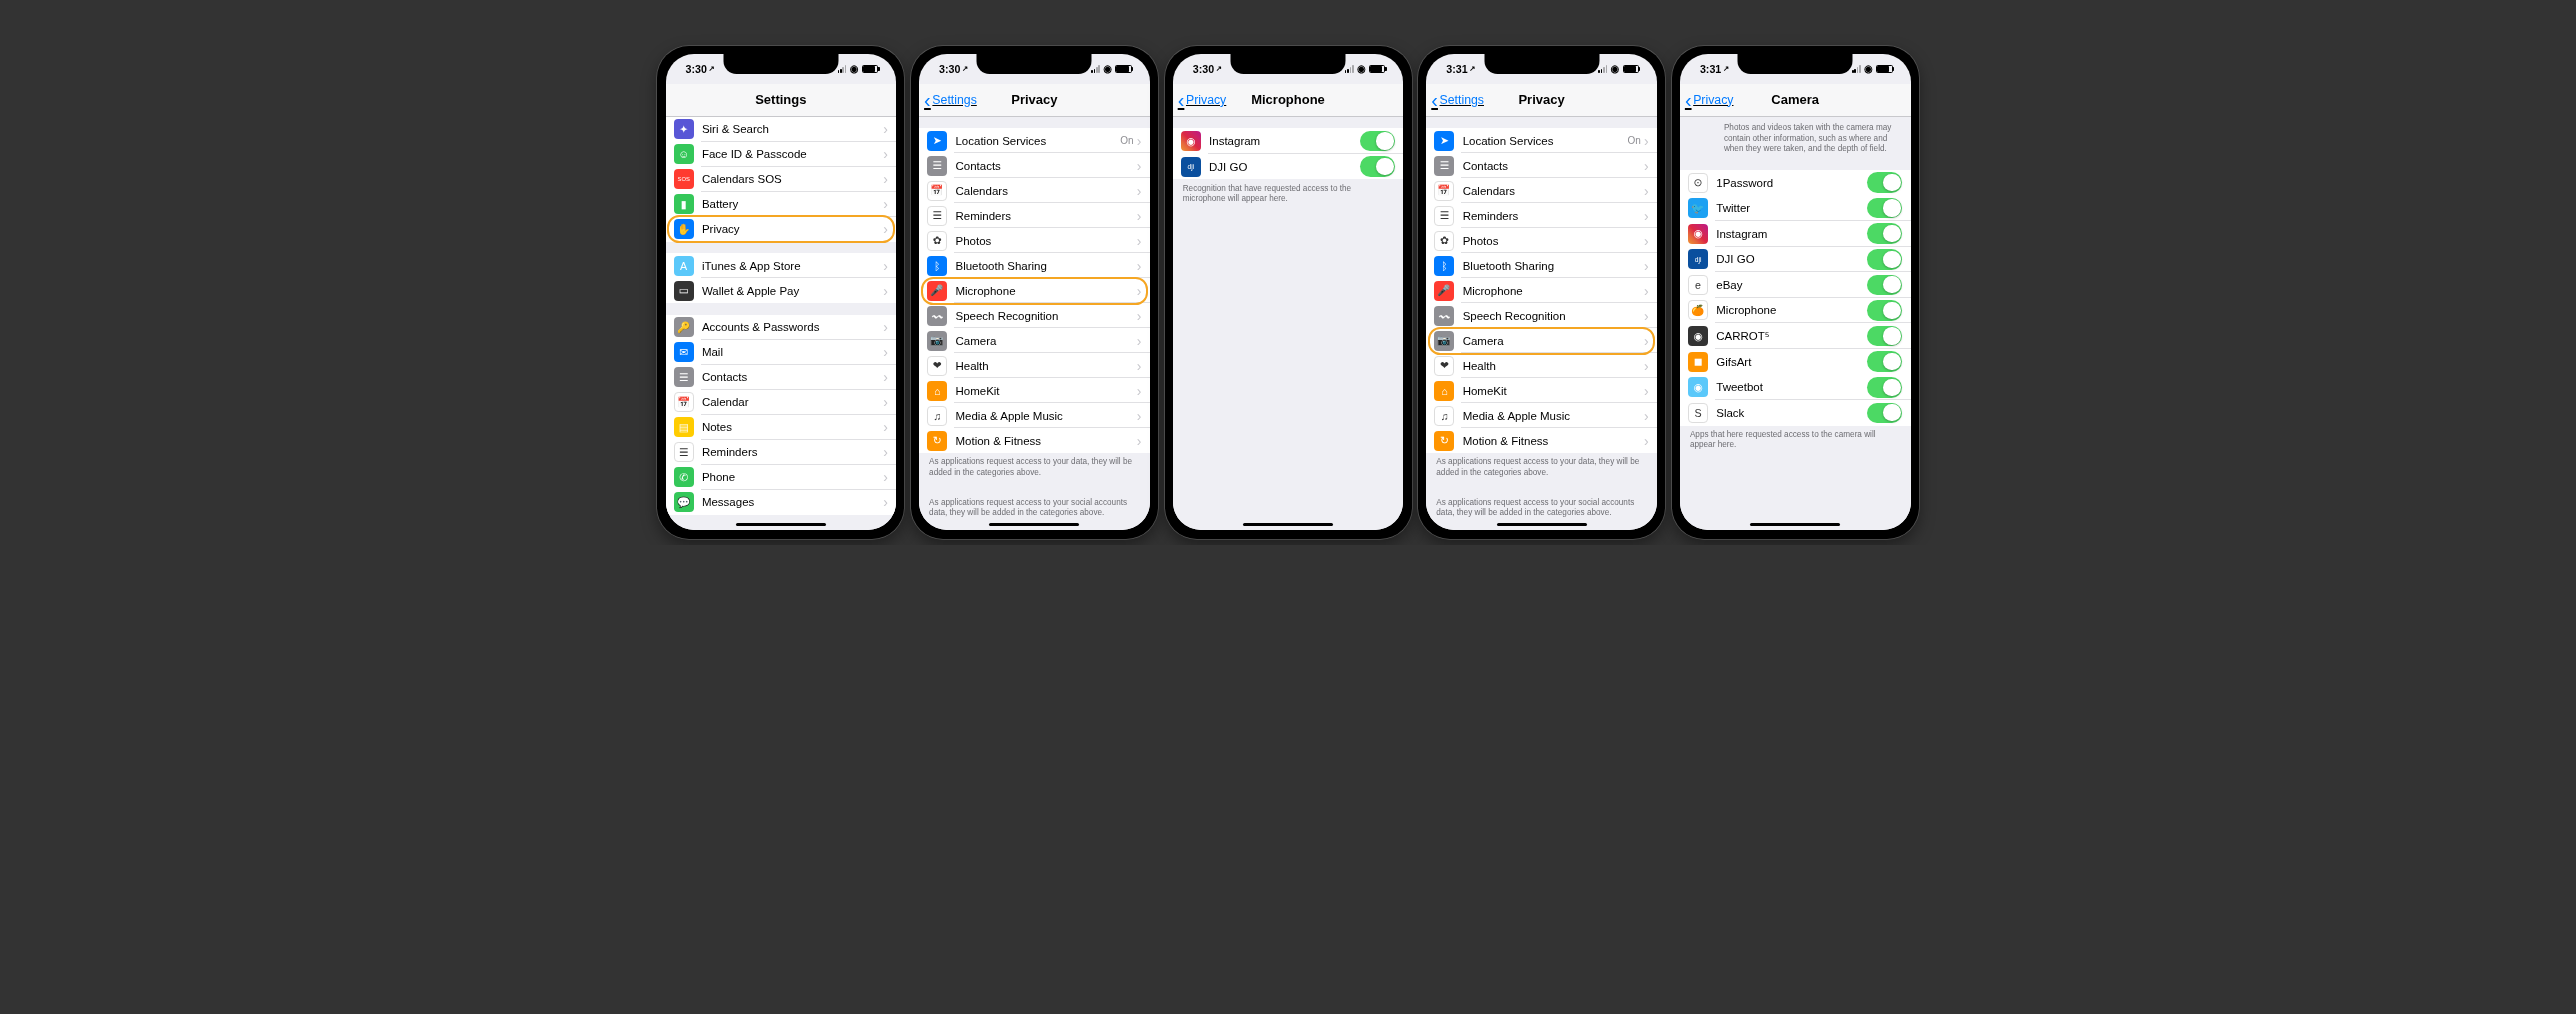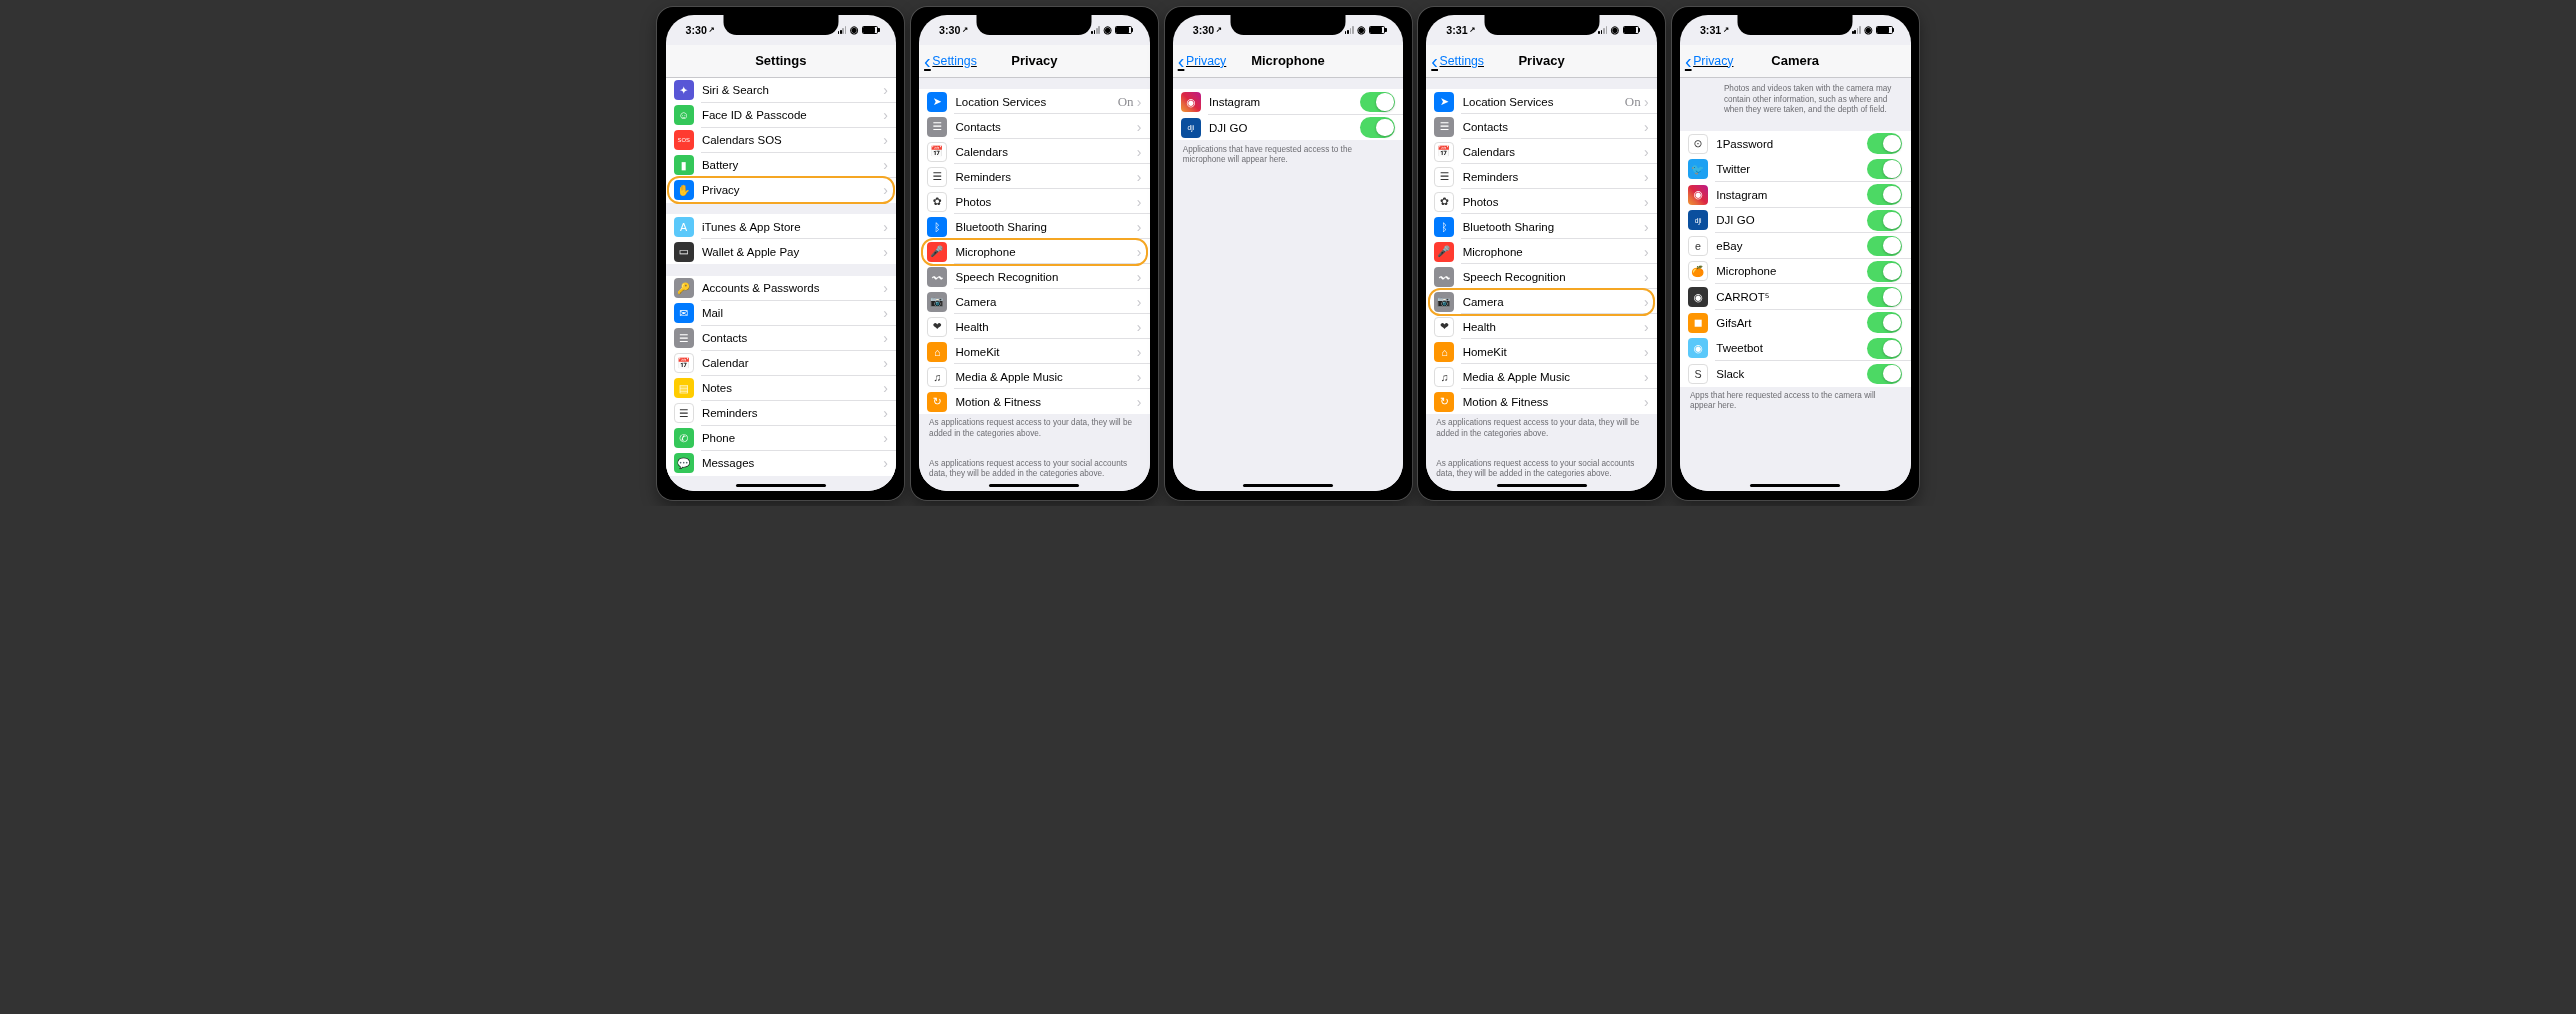--- a/index.html
+++ b/index.html
@@ -9,25 +9,26 @@
   display: flex;
   gap: 6.6px;
   padding: 6.6px;
   justify-content: center;
   align-items: flex-start;
 }
 .phone {
   width: 247px;
   height: 493px;
   background: #000;
-  border-radius: 16px;
+  border-radius: 32px;
   padding: 8.2px;
   box-shadow: 0 0 0 0.8px #555, 0 6.6px 16.4px rgba(0,0,0,.4);
   position: relative;
   flex: 0 0 auto;
+  margin-top: 39px;
 }
 .screen {
   width: 100%;
   height: 100%;
   background: #efeff4;
   border-radius: 28px;
   overflow: hidden;
   position: relative;
   display: flex;
   flex-direction: column;
@@ -126,21 +127,21 @@
   border-radius: 4.1px;
   margin-right: 8.2px;
   flex: 0 0 auto;
   display: flex;
   align-items: center;
   justify-content: center;
   color: #fff;
   font-size: 10.7px;
 }
 .cell-label { flex: 1; color: #000; }
-.cell-value { color: #8e8e93; padding-right: 3.3px; font-size: 13px; font-family: Liberation Serif, serif; }
+.cell-value { color: #8e8e93; padding-right: 3.3px; font-size: 10px; }
 .chevron {
   color: #c7c7cc;
   font-size: 14px;
   font-weight: 300;
 }
 .footer-text {
   padding: 4.1px 10px;
   font-size: 8.2px;
   color: #6d6d72;
   line-height: 1.25;
@@ -450,21 +451,21 @@
             <div class="icon gradient-ig">◉</div>
             <span class="cell-label">Instagram</span>
             <div class="toggle"></div>
           </div>
           <div class="cell">
             <div class="icon bg-dji" style="font-size: 6.6px;">dji</div>
             <span class="cell-label">DJI GO</span>
             <div class="toggle"></div>
           </div>
         </div>
-        <div class="footer-text">Applications that have requested access to the microphone will appear here.</div>
+        <div class="footer-text">Recognition that have requested access to the microphone will appear here.</div>
       </div>
       <div class="home-indicator"></div>
     </div>
   </div>
 <div class="phone">
     <div class="screen">
       <div class="notch"></div>
       <div class="status-bar">
     <div class="time">
       <span>3:31</span>

